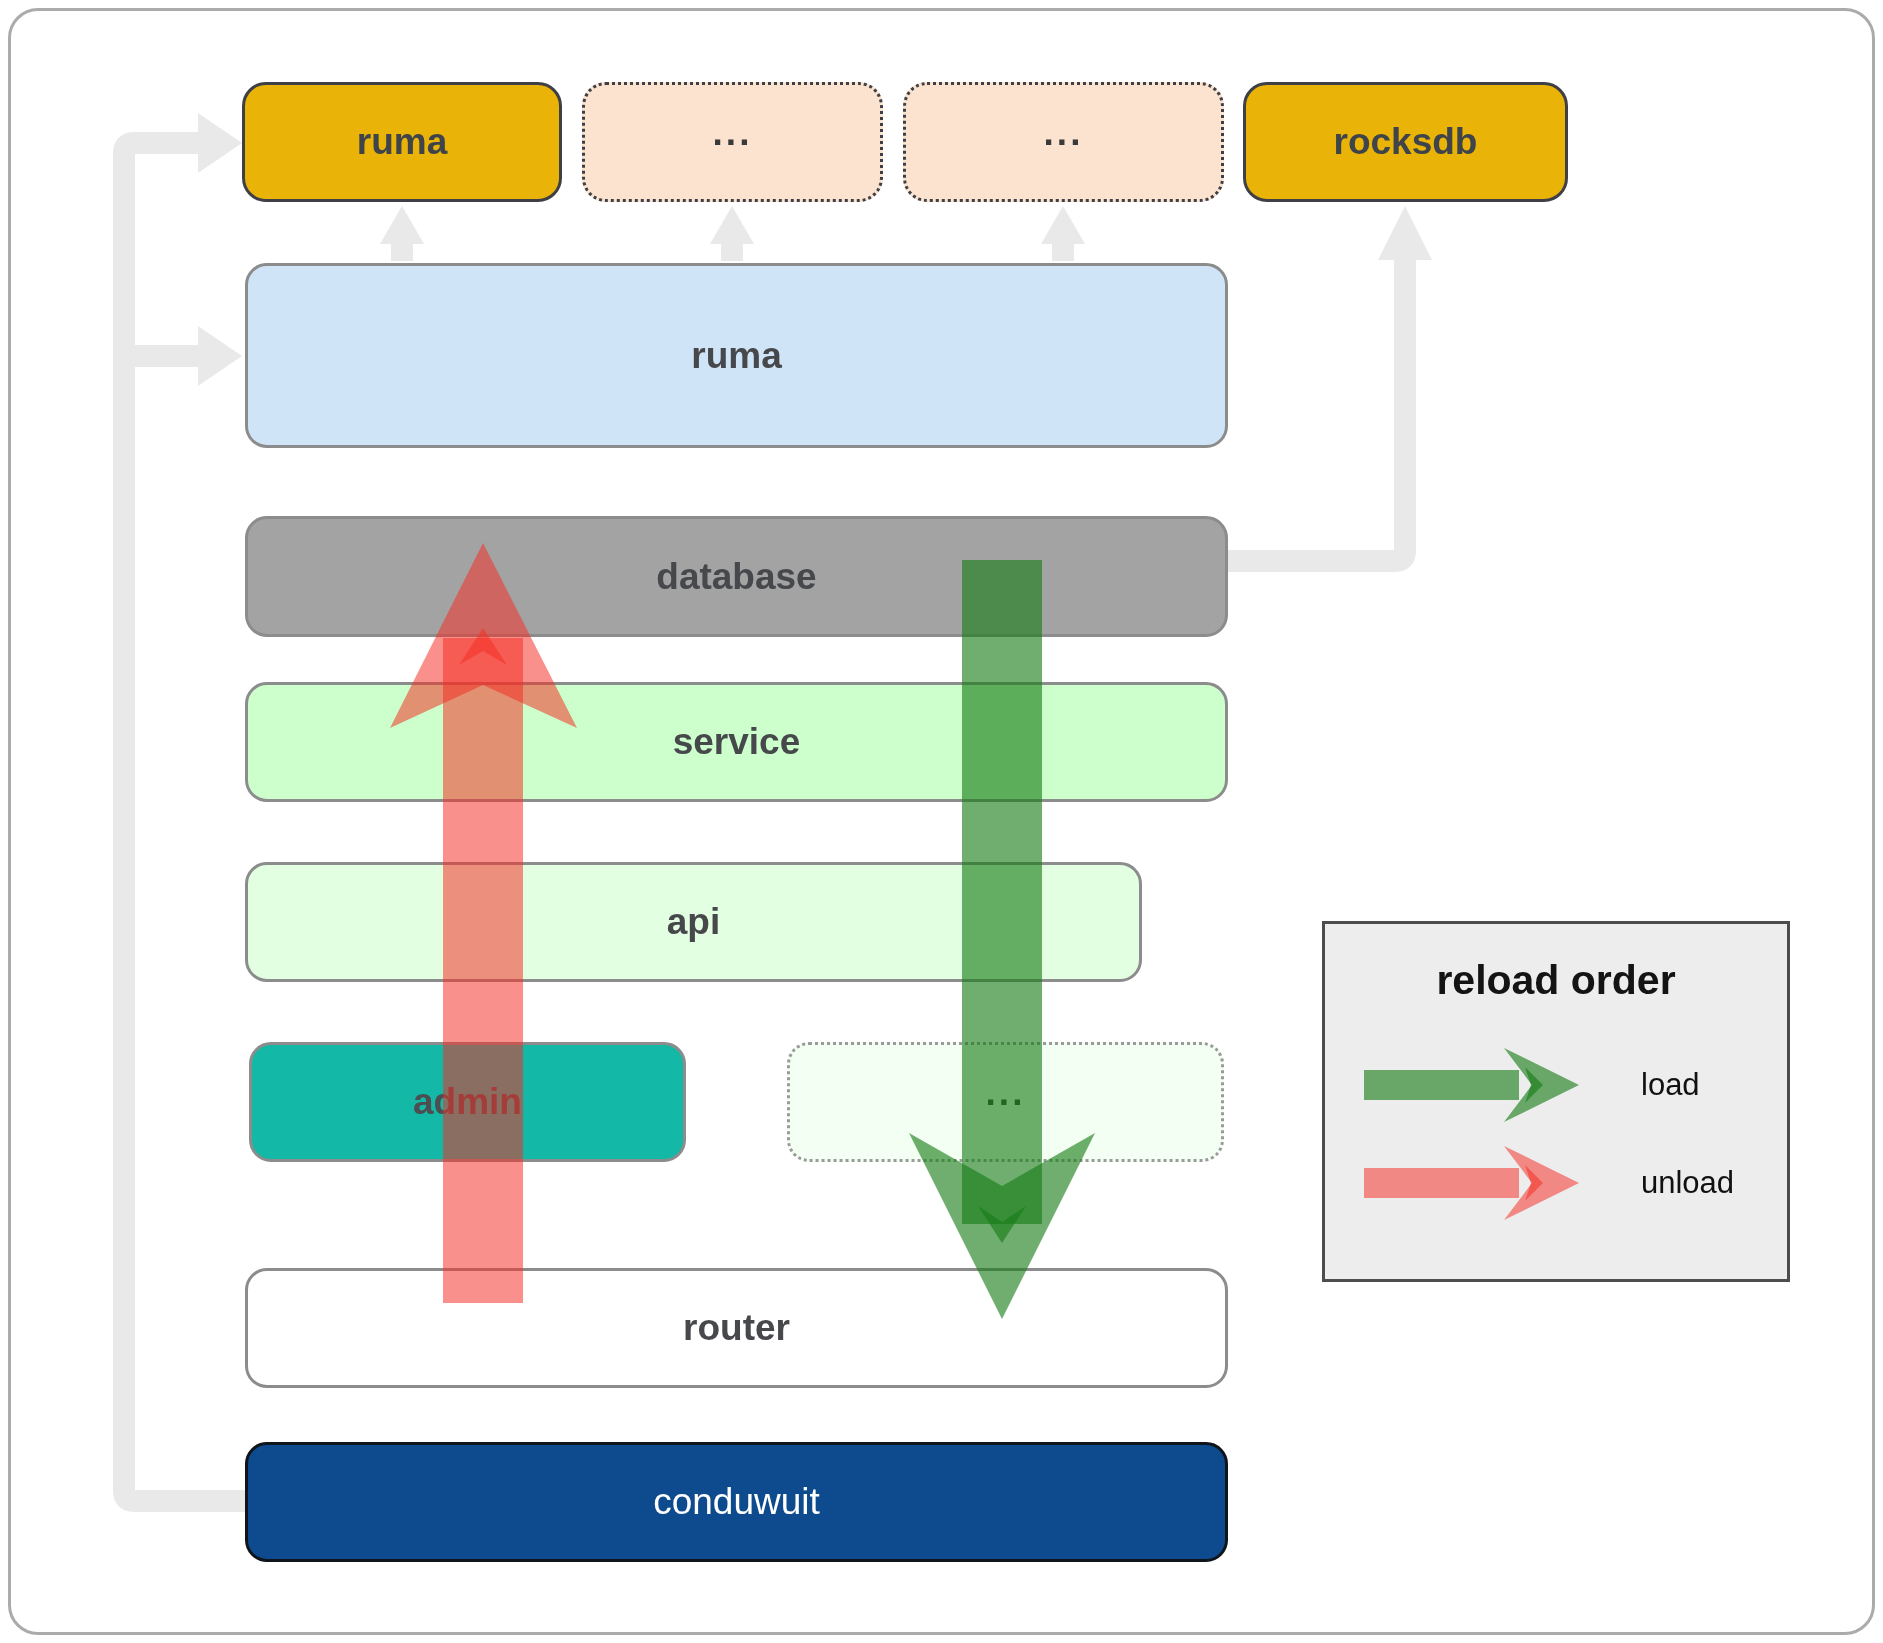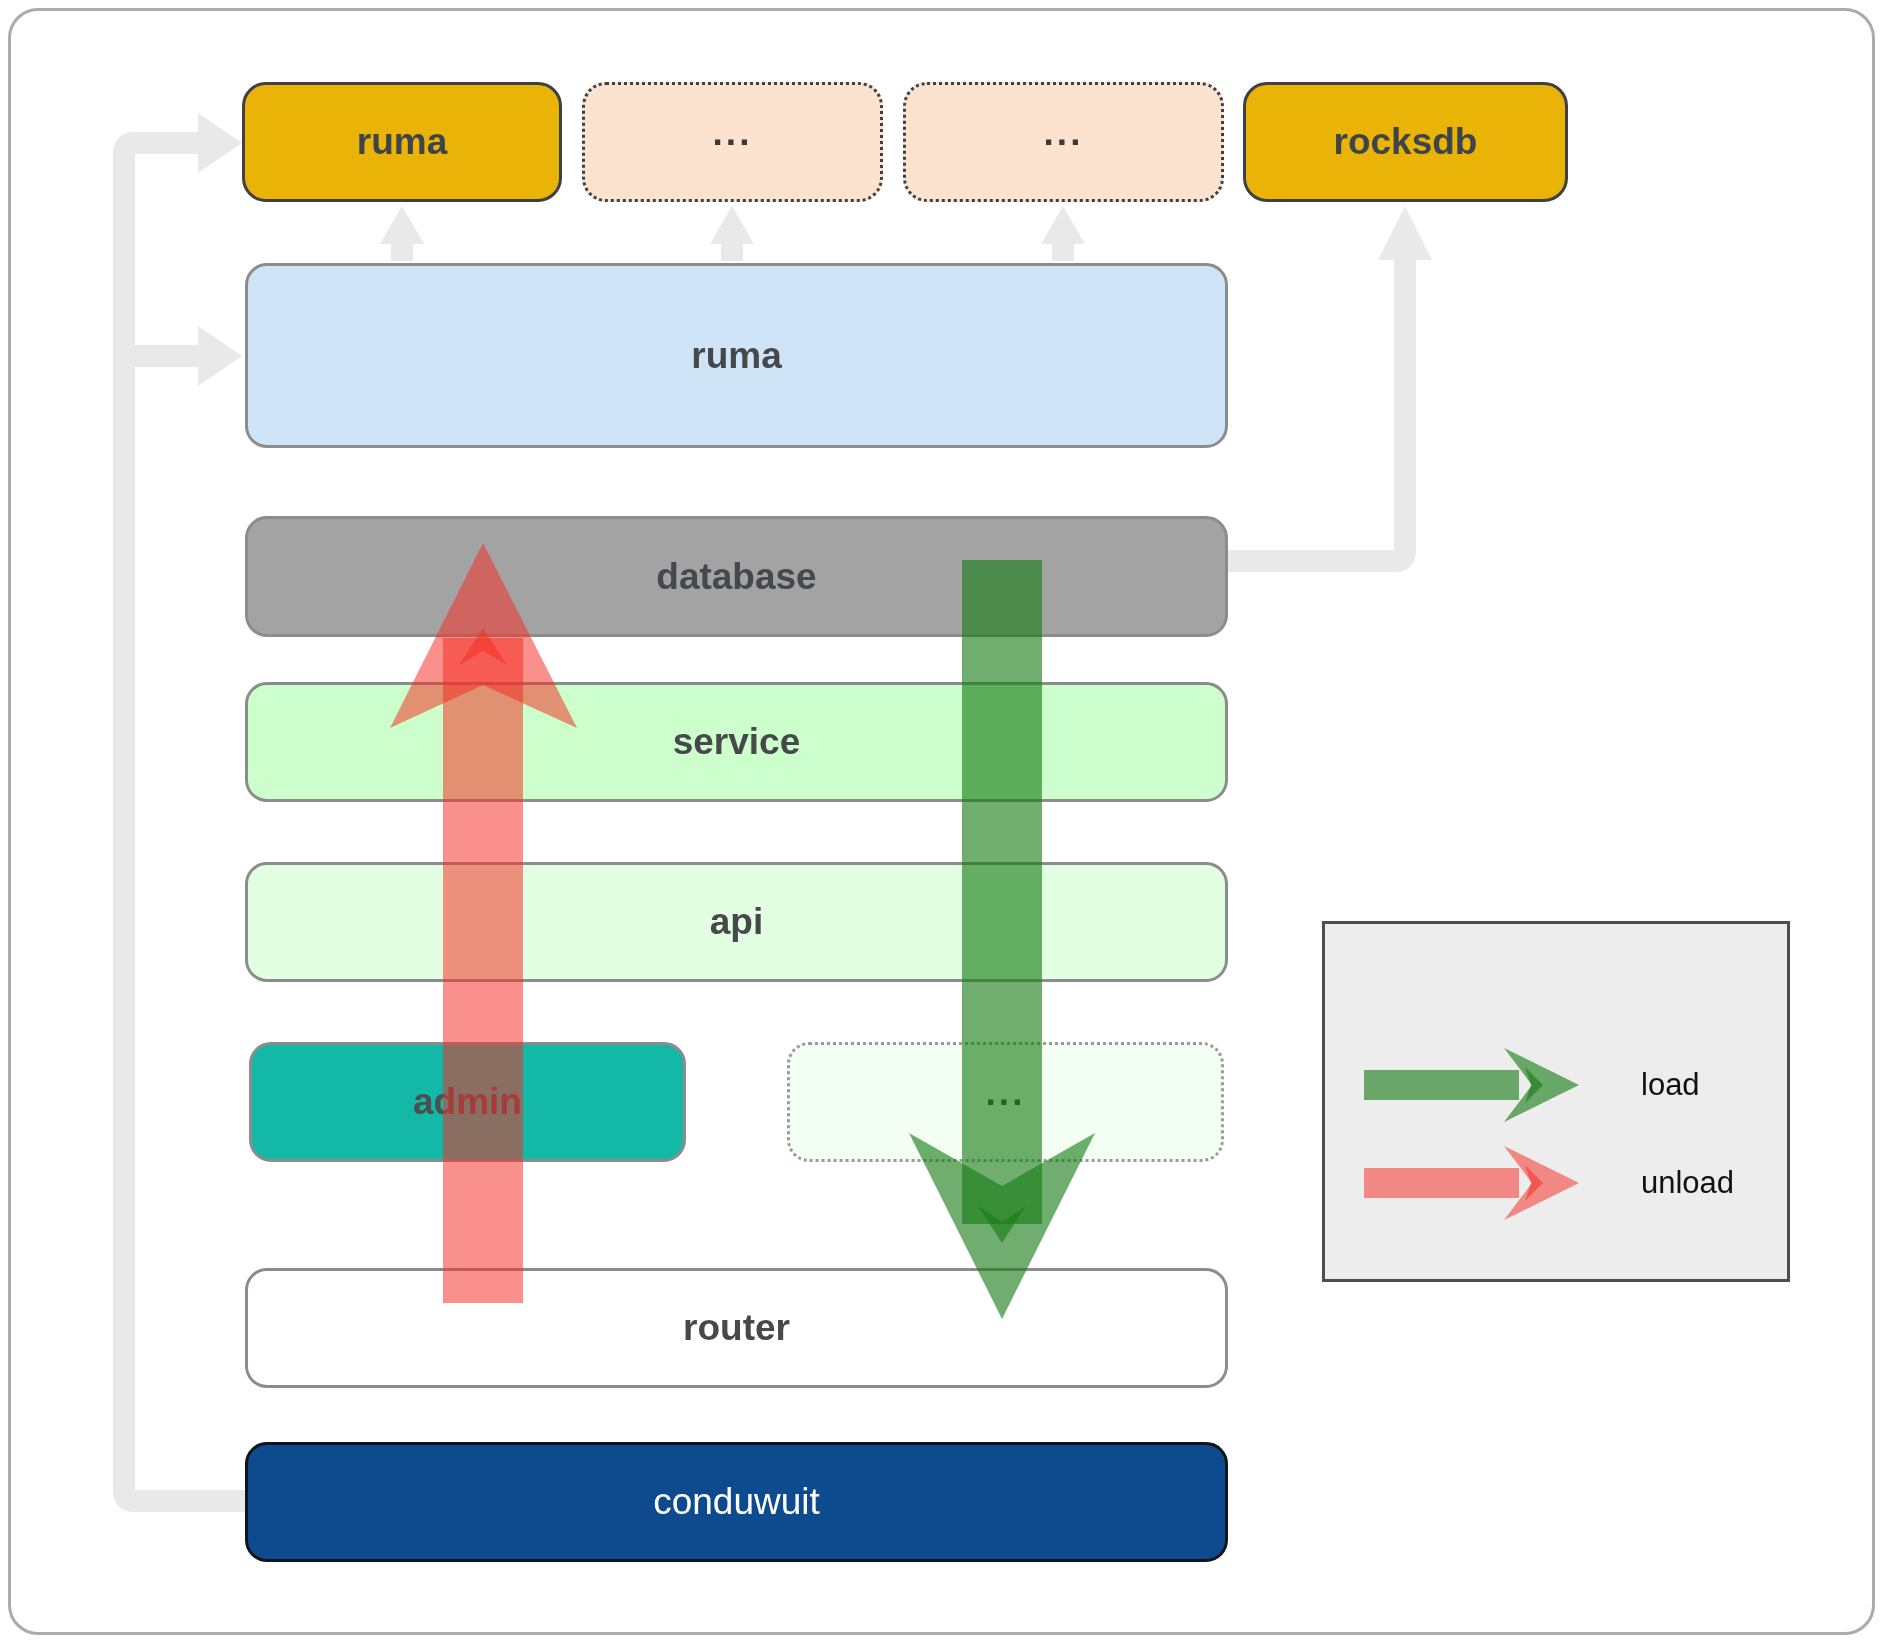--- a/index.html
+++ b/index.html
@@ -13,21 +13,21 @@
   .box .dots{transform:translateY(-9px);font-weight:700;letter-spacing:3px;color:#3a3a3a;}
   .peach{background:#eab308;border-color:#3f4045;border-radius:24px;color:#3e4449;}
   .peach-dotted{background:#fbe3cf;border:3px dotted #3f4045;border-radius:24px;}
   #box-ruma{left:242px;top:82px;width:320px;height:120px;}
   #box-ellipsis-1{left:582px;top:82px;width:301px;height:120px;}
   #box-ellipsis-2{left:903px;top:82px;width:321px;height:120px;}
   #box-rocksdb{left:1243px;top:82px;width:325px;height:120px;}
   #box-core{left:245px;top:263px;width:983px;height:185px;background:#d0e4f8;}
   #box-database{left:245px;top:516px;width:983px;height:121px;background:#a3a3a3;}
   #box-service{left:245px;top:682px;width:983px;height:120px;background:#ccffcb;}
-  #box-api{left:245px;top:862px;width:983px;height:120px;background:#e3ffe2;}
+  #box-api{left:245px;top:862px;width:897px;height:120px;background:#e3ffe2;}
   #box-admin{left:249px;top:1042px;width:437px;height:120px;background:#14b8a6;color:#4c4e51;}
   #box-admin-ellipsis{left:787px;top:1042px;width:437px;height:120px;background:#f2fff2;border:3px dotted #9a9a9a;}
   #box-router{left:245px;top:1222px;width:983px;height:120px;background:#ffffff;margin-top:46px;}
   #box-conduwuit{left:245px;top:1442px;width:983px;height:120px;background:#0d4a8e;border-color:#10151c;color:#ffffff;font-weight:400;}
   
   #legend{position:absolute;z-index:2;left:1322px;top:921px;width:468px;height:361px;box-sizing:border-box;
           background:#ededed;border:3px solid #4d4d4d;}
   #legend .title{position:absolute;left:0;right:0;top:33px;text-align:center;font-size:41px;font-weight:600;color:#141414;}
   .legend-item{position:absolute;left:34px;display:flex;align-items:center;gap:52px;}
   #legend-item-load{top:121px;}
@@ -90,20 +90,21 @@
   <span class="dots">...</span>
 </div>
 <div class="box" id="box-router">
   <span>router</span>
 </div>
 <div class="box" id="box-conduwuit">
   <span>conduwuit</span>
 </div>
 
 <div id="legend">
+  <div class="title">reload order</div>
   <div class="legend-item" id="legend-item-load">
     <svg width="230" height="80" viewBox="0 0 230 80">
       <g fill="rgba(22,125,22,0.62)">
         <rect x="5" y="25" width="155" height="30"></rect>
         <polygon points="220,40 145,3 173,40 145,77"></polygon>
         <polygon points="166,22 184,40 166,58 172,40"></polygon>
       </g>
     </svg>
     <span class="legend-label">load</span>
   </div>

